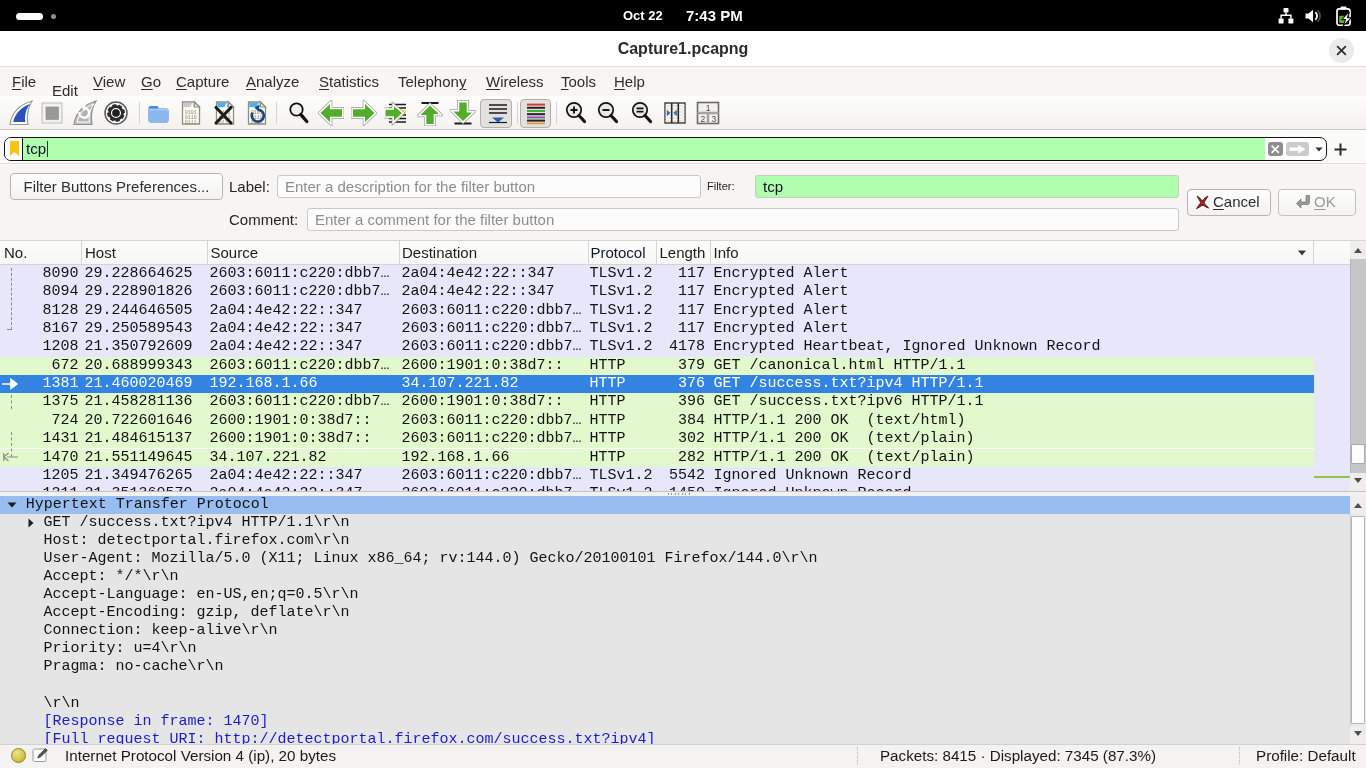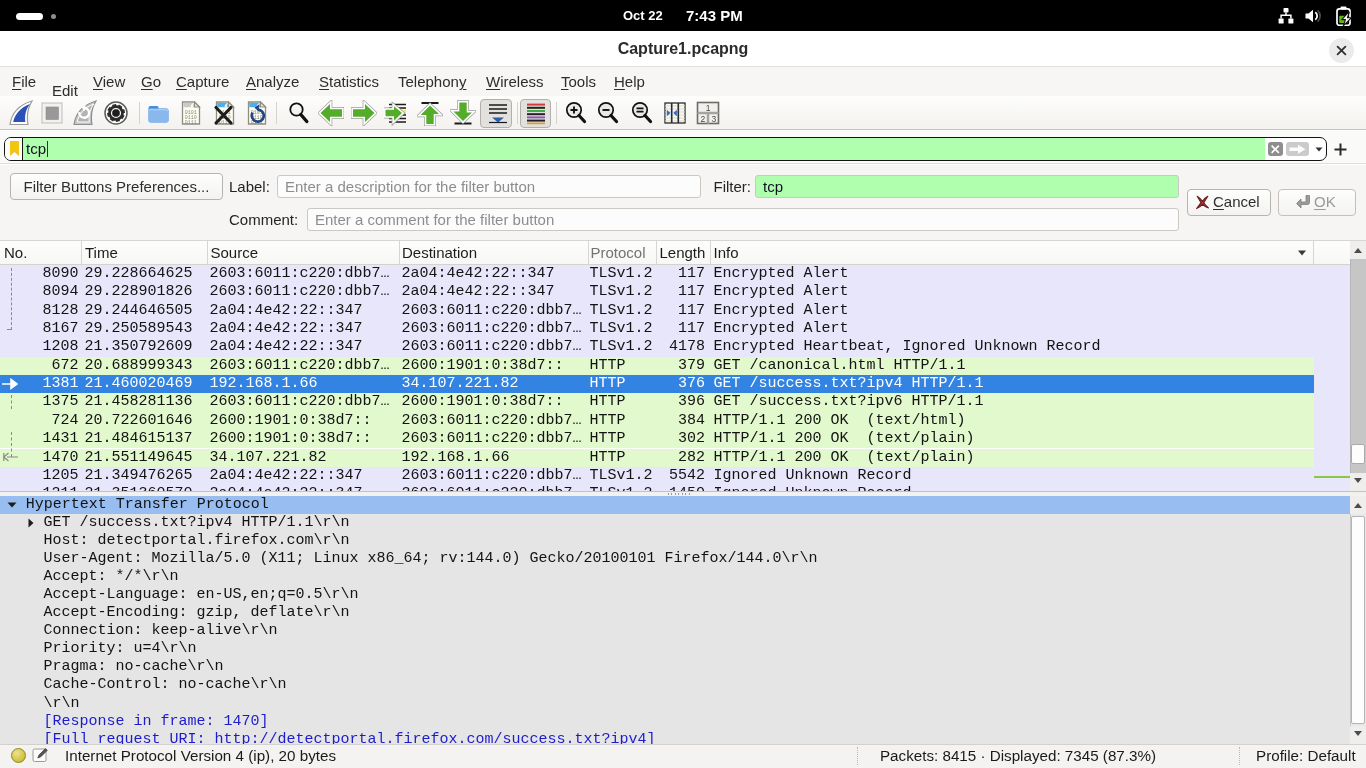--- a/index.html
+++ b/index.html
@@ -243,21 +243,21 @@
       </svg>
 </div>
 <svg class="abs" style="left:1334px;top:143px" width="13" height="13" viewBox="0 0 13 13">
       <path d="M6.5 0.5 v12 M0.5 6.5 h12" stroke="#2a2a2a" stroke-width="2"></path>
     </svg>
 
 <div class="abs" style="left:0;top:165px;width:1366px;height:76px;background:#f6f5f4;border-bottom:1px solid #d8d6d3"></div>
 <div class="abs" style="left:10px;top:173px;width:213px;height:27px;background:linear-gradient(#fefefe,#f3f2f0);border:1px solid #b7b4b0;border-radius:4px;text-align:center;line-height:25px;font-size:15px;color:#2e2e2e">Filter Buttons Preferences...</div>
 <div class="abs" style="left:229px;top:173px;height:27px;line-height:27px;font-size:15px;color:#242424">Label:</div>
 <div class="abs" style="left:277px;top:175px;width:424px;height:23px;background:#fcfcfc;border:1px solid #cbc7c2;border-radius:3px;line-height:21px;font-size:15px;color:#8d8d8d;padding-left:7px;white-space:nowrap;overflow:hidden">Enter a description for the filter button</div>
-<div class="abs" style="left:707px;top:173px;width:44px;height:27px;line-height:27px;font-size:15px;color:#242424;text-align:right">Filter:</div>
+<div class="abs" style="left:707px;top:173px;width:44px;height:27px;line-height:27px;font-size:11px;color:#242424;">Filter:</div>
 <div class="abs" style="left:755px;top:175px;width:424px;height:23px;background:#afffaf;border:1px solid #cbc7c2;border-radius:3px;line-height:21px;font-size:15px;color:#101020;padding-left:7px">tcp</div>
 <div class="abs" style="left:229px;top:206px;height:27px;line-height:27px;font-size:15px;color:#242424">Comment:</div>
 <div class="abs" style="left:307px;top:208px;width:872px;height:23px;background:#fcfcfc;border:1px solid #cbc7c2;border-radius:3px;line-height:21px;font-size:15px;color:#8d8d8d;padding-left:7px">Enter a comment for the filter button</div>
 
 <div class="abs" style="left:1187px;top:189px;width:84px;height:27px;background:linear-gradient(#fefefe,#f3f2f0);border:1px solid #b7b4b0;border-radius:4px"></div>
 <svg class="abs" style="left:1195px;top:194px" width="15" height="16" viewBox="0 0 15 16">
  <path d="M2.2 2.2 C4.8 3.8 6.2 5.6 7.4 7.4 C8.8 5.2 10.4 3.2 12.8 2.2 C11.2 5 9.8 6.8 8.8 8.8 C10.2 11 11.8 12.6 13.4 14 C10.8 13.4 9 11.8 7.4 10.4 C5.6 12.4 3.8 13.8 1.6 14.6 C3.4 12.4 4.8 10.4 6 8.6 C4.6 6.4 3.4 4.2 2.2 2.2 Z" fill="#a03434" stroke="#6d2020" stroke-width="1.1" stroke-linejoin="round"></path>
 </svg>
 <div class="abs" style="left:1213px;top:189px;height:27px;line-height:26px;font-size:15px;color:#2e2e2e"><span class="u">C</span>ancel</div>
 
@@ -269,24 +269,24 @@
 
 <div class="abs" style="left:0;top:241px;width:1350px;height:24px;background:linear-gradient(#fdfdfd,#f7f7f6);border-bottom:1px solid #d5d3d0"></div>
 <div class="abs" style="left:81px;top:241px;width:1px;height:23px;background:#d8d6d3"></div>
 <div class="abs" style="left:207px;top:241px;width:1px;height:23px;background:#d8d6d3"></div>
 <div class="abs" style="left:399px;top:241px;width:1px;height:23px;background:#d8d6d3"></div>
 <div class="abs" style="left:588px;top:241px;width:1px;height:23px;background:#d8d6d3"></div>
 <div class="abs" style="left:656px;top:241px;width:1px;height:23px;background:#d8d6d3"></div>
 <div class="abs" style="left:710px;top:241px;width:1px;height:23px;background:#d8d6d3"></div>
 <div class="abs" style="left:1313px;top:241px;width:1px;height:23px;background:#d8d6d3"></div>
 <div class="abs" style="left:4px;top:241px;height:23px;line-height:23px;font-size:15px;color:#1c1c1c">No.</div>
-<div class="abs" style="left:85px;top:241px;height:23px;line-height:23px;font-size:15px;color:#1c1c1c">Time</div>
+<div class="abs" style="left:85px;top:241px;height:23px;line-height:23px;font-size:15px;color:#1c1c1c">Host</div>
 <div class="abs" style="left:210.5px;top:241px;height:23px;line-height:23px;font-size:15px;color:#1c1c1c">Source</div>
 <div class="abs" style="left:402px;top:241px;height:23px;line-height:23px;font-size:15px;color:#1c1c1c">Destination</div>
-<div class="abs" style="left:590.5px;top:241px;height:23px;line-height:23px;font-size:15px;color:#737373">Protocol</div>
+<div class="abs" style="left:590.5px;top:241px;height:23px;line-height:23px;font-size:15px;color:#0f172a">Protocol</div>
 <div class="abs" style="left:659.5px;top:241px;height:23px;line-height:23px;font-size:15px;color:#1c1c1c">Length</div>
 <div class="abs" style="left:713.5px;top:241px;height:23px;line-height:23px;font-size:15px;color:#1c1c1c">Info</div>
 <svg class="abs" style="left:1297px;top:250px" width="10" height="6" viewBox="0 0 10 6">
       <path d="M1 0.5 h8 L5 5.5 z" fill="#3a3a3a"></path>
     </svg>
 <div class="abs" style="left:0;top:265px;width:1350px;height:226px;overflow:hidden">
 <div class="abs" style="left:0;top:0.0px;width:1313.5px;height:18.35px;background:#e7e6fb"></div>
 <div class="abs mono" style="left:0;top:0.0px;width:1313.5px;height:18.35px;line-height:18.35px;color:#131313"><span class="abs" style="left:0;width:78.5px;text-align:right">8090</span><span class="abs" style="left:84.5px">29.228664625</span><span class="abs" style="left:209.5px">2603:6011:c220:dbb7…</span><span class="abs" style="left:401.5px">2a04:4e42:22::347</span><span class="abs" style="left:589.5px">TLSv1.2</span><span class="abs" style="left:620px;width:85px;text-align:right">117</span><span class="abs" style="left:713.5px">Encrypted Alert</span></div>
 <div class="abs" style="left:0;top:18.35px;width:1313.5px;height:18.35px;background:#e7e6fb"></div>
 <div class="abs mono" style="left:0;top:18.35px;width:1313.5px;height:18.35px;line-height:18.35px;color:#131313"><span class="abs" style="left:0;width:78.5px;text-align:right">8094</span><span class="abs" style="left:84.5px">29.228901826</span><span class="abs" style="left:209.5px">2603:6011:c220:dbb7…</span><span class="abs" style="left:401.5px">2a04:4e42:22::347</span><span class="abs" style="left:589.5px">TLSv1.2</span><span class="abs" style="left:620px;width:85px;text-align:right">117</span><span class="abs" style="left:713.5px">Encrypted Alert</span></div>
@@ -351,21 +351,20 @@
       </svg>
 <div class="abs mono" style="left:43.5px;top:17.55px;height:18.1px;line-height:18.1px">GET /success.txt?ipv4 HTTP/1.1\r\n</div>
 <div class="abs mono" style="left:43.5px;top:35.65px;height:18.1px;line-height:18.1px">Host: detectportal.firefox.com\r\n</div>
 <div class="abs mono" style="left:43.5px;top:53.75px;height:18.1px;line-height:18.1px">User-Agent: Mozilla/5.0 (X11; Linux x86_64; rv:144.0) Gecko/20100101 Firefox/144.0\r\n</div>
 <div class="abs mono" style="left:43.5px;top:71.85px;height:18.1px;line-height:18.1px">Accept: */*\r\n</div>
 <div class="abs mono" style="left:43.5px;top:89.95px;height:18.1px;line-height:18.1px">Accept-Language: en-US,en;q=0.5\r\n</div>
 <div class="abs mono" style="left:43.5px;top:108.05px;height:18.1px;line-height:18.1px">Accept-Encoding: gzip, deflate\r\n</div>
 <div class="abs mono" style="left:43.5px;top:126.15px;height:18.1px;line-height:18.1px">Connection: keep-alive\r\n</div>
 <div class="abs mono" style="left:43.5px;top:144.25px;height:18.1px;line-height:18.1px">Priority: u=4\r\n</div>
 <div class="abs mono" style="left:43.5px;top:162.35px;height:18.1px;line-height:18.1px">Pragma: no-cache\r\n</div>
-<div class="abs mono" style="left:43.5px;top:180.45px;height:18.1px;line-height:18.1px">Cache-Control: no-cache\r\n</div>
 <div class="abs mono" style="left:43.5px;top:198.55px;height:18.1px;line-height:18.1px">\r\n</div>
 <div class="abs mono" style="left:43.5px;top:216.65px;height:18.1px;line-height:18.1px;color:#1d1ccc;">[Response in frame: 1470]</div>
 <div class="abs mono" style="left:43.5px;top:234.75px;height:18.1px;line-height:18.1px;color:#1d1ccc;text-decoration:underline">[Full request URI: http://detectportal.firefox.com/success.txt?ipv4]</div>
 </div>
 
 <div class="abs" style="left:1350px;top:496px;width:16px;height:248px;background:#e8e8e8;border-left:1px solid #c6c6c6"></div>
 <div class="abs" style="left:1350px;top:496px;width:16px;height:18px;background:#efeeec"></div>
 <svg class="abs" style="left:1353px;top:502px" width="10" height="7" viewBox="0 0 10 7">
       <path d="M1 6 h8 L5 1 z" fill="#4d4d4d"></path>
     </svg>

